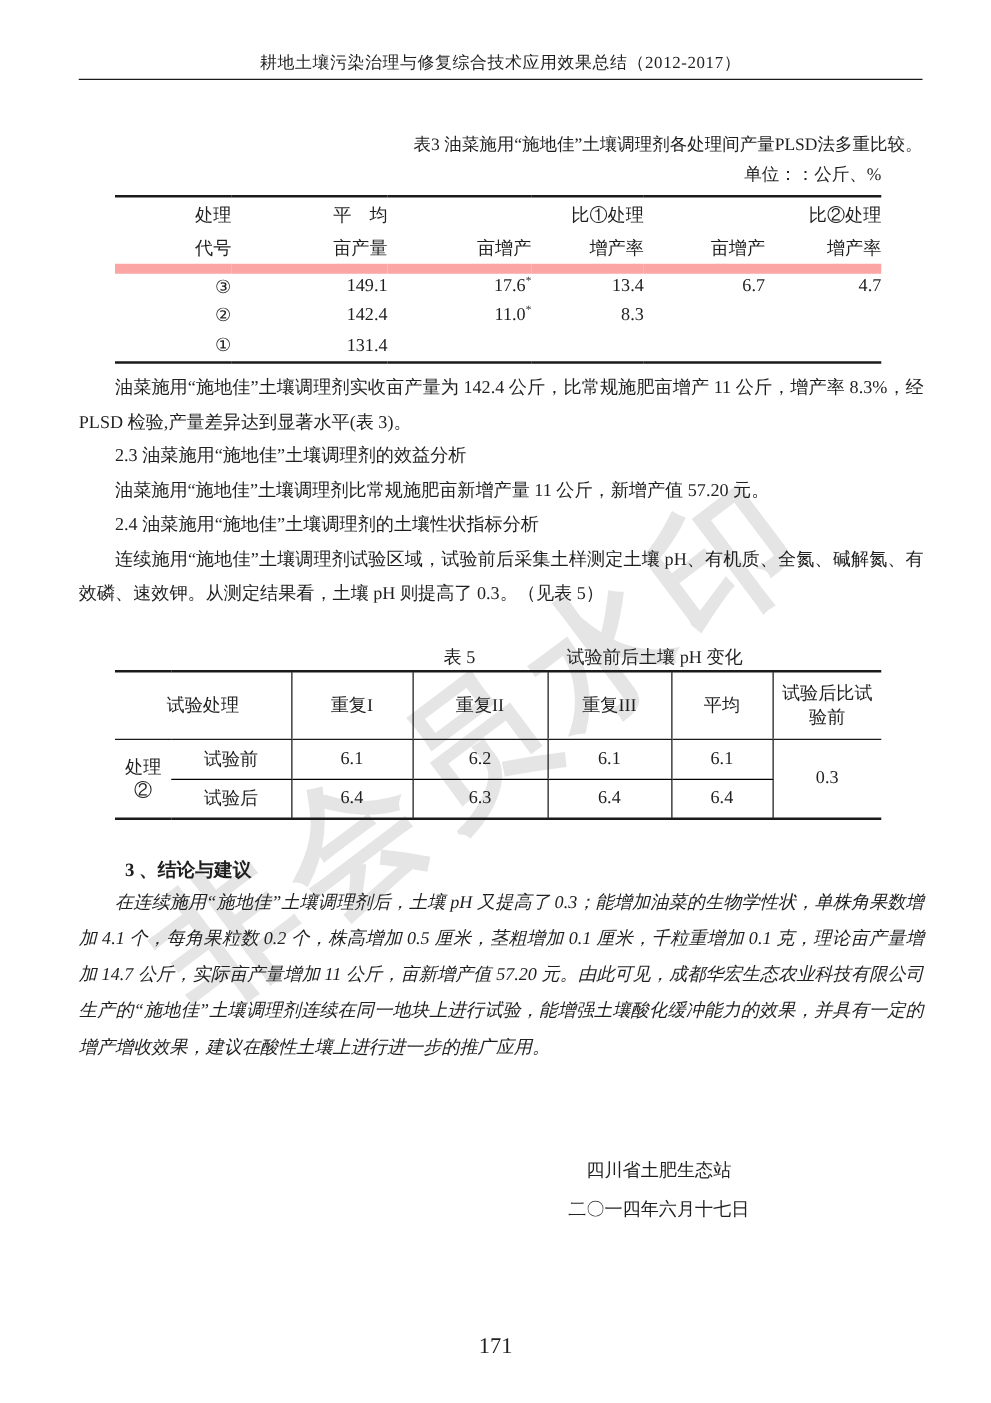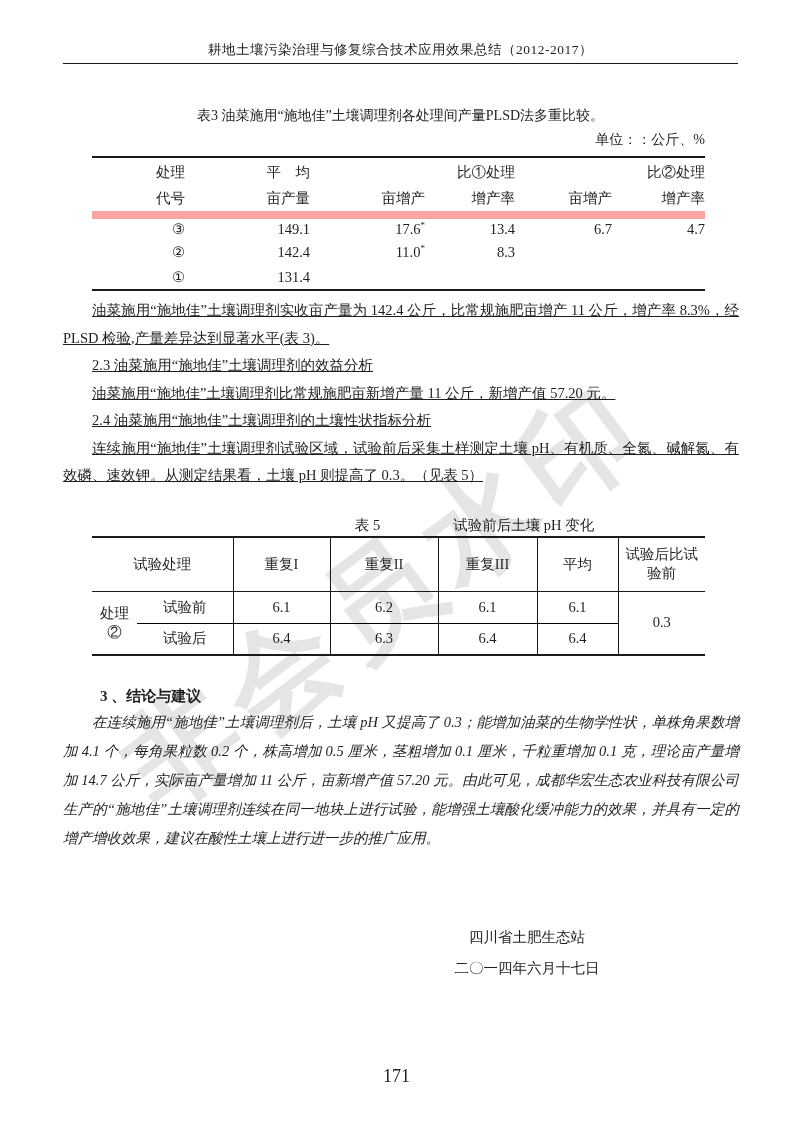--- a/index.html
+++ b/index.html
@@ -18,38 +18,38 @@
     font-size:112px; letter-spacing:12px; color:rgba(70,70,70,0.14);
     transform:rotate(-37deg); pointer-events:none;
   }
   
   .doc-header {
     position:absolute; top:41px; left:63px; width:675px;
     text-align:center; font-size:13.5px; letter-spacing:0.5px;
   }
   .header-rule { position:absolute; top:63px; left:63px; width:675px; height:0; border-top:1.5px solid #1a1a1a; }
   
-  .t3-title { position:absolute; top:107px; left:63px; width:675px; text-align:center; font-size:14px; }
+  .t3-title { position:absolute; top:107px; left:63px; width:675px; text-align:right; font-size:14px; }
   .t3-unit  { position:absolute; top:131px; right:88px; font-size:14px; }
   table { border-collapse:collapse; table-layout:fixed; }
   .t3 {
     position:absolute; top:156px; left:92px; width:613px; font-size:14.5px;
     border-top:2px solid #1a1a1a; border-bottom:2px solid #1a1a1a;
   }
   .t3 th, .t3 td { font-weight:normal; text-align:right; padding:0; }
   .t3 thead th { height:29px; }
   .t3 thead tr.h2 th { border-bottom:8px solid #fca5a5; }
   .t3 tbody td { height:25px; }
   sup.star { font-size:9px; vertical-align:super; line-height:0; }
   
   .para-block {
     position:absolute; top:297px; left:63px; width:676px;
     font-size:14.5px; line-height:27.5px; text-align:justify;
   }
-  .para-block p { margin:0; text-indent:2em;text-decoration:underline; }
+  .para-block p { margin:0; text-indent:2em; }
   
   .t5-caption {
     position:absolute; top:516px; left:92px; width:613px; font-size:14.5px;
     display:flex; justify-content:center; padding-left:152px;
   }
   .t5-caption .cap-label { margin-right:73px; }
   .t5 {
     position:absolute; top:536px; left:92px; width:613px; font-size:14.5px;
     border-top:2px solid #1a1a1a; border-bottom:2px solid #1a1a1a;
   }

